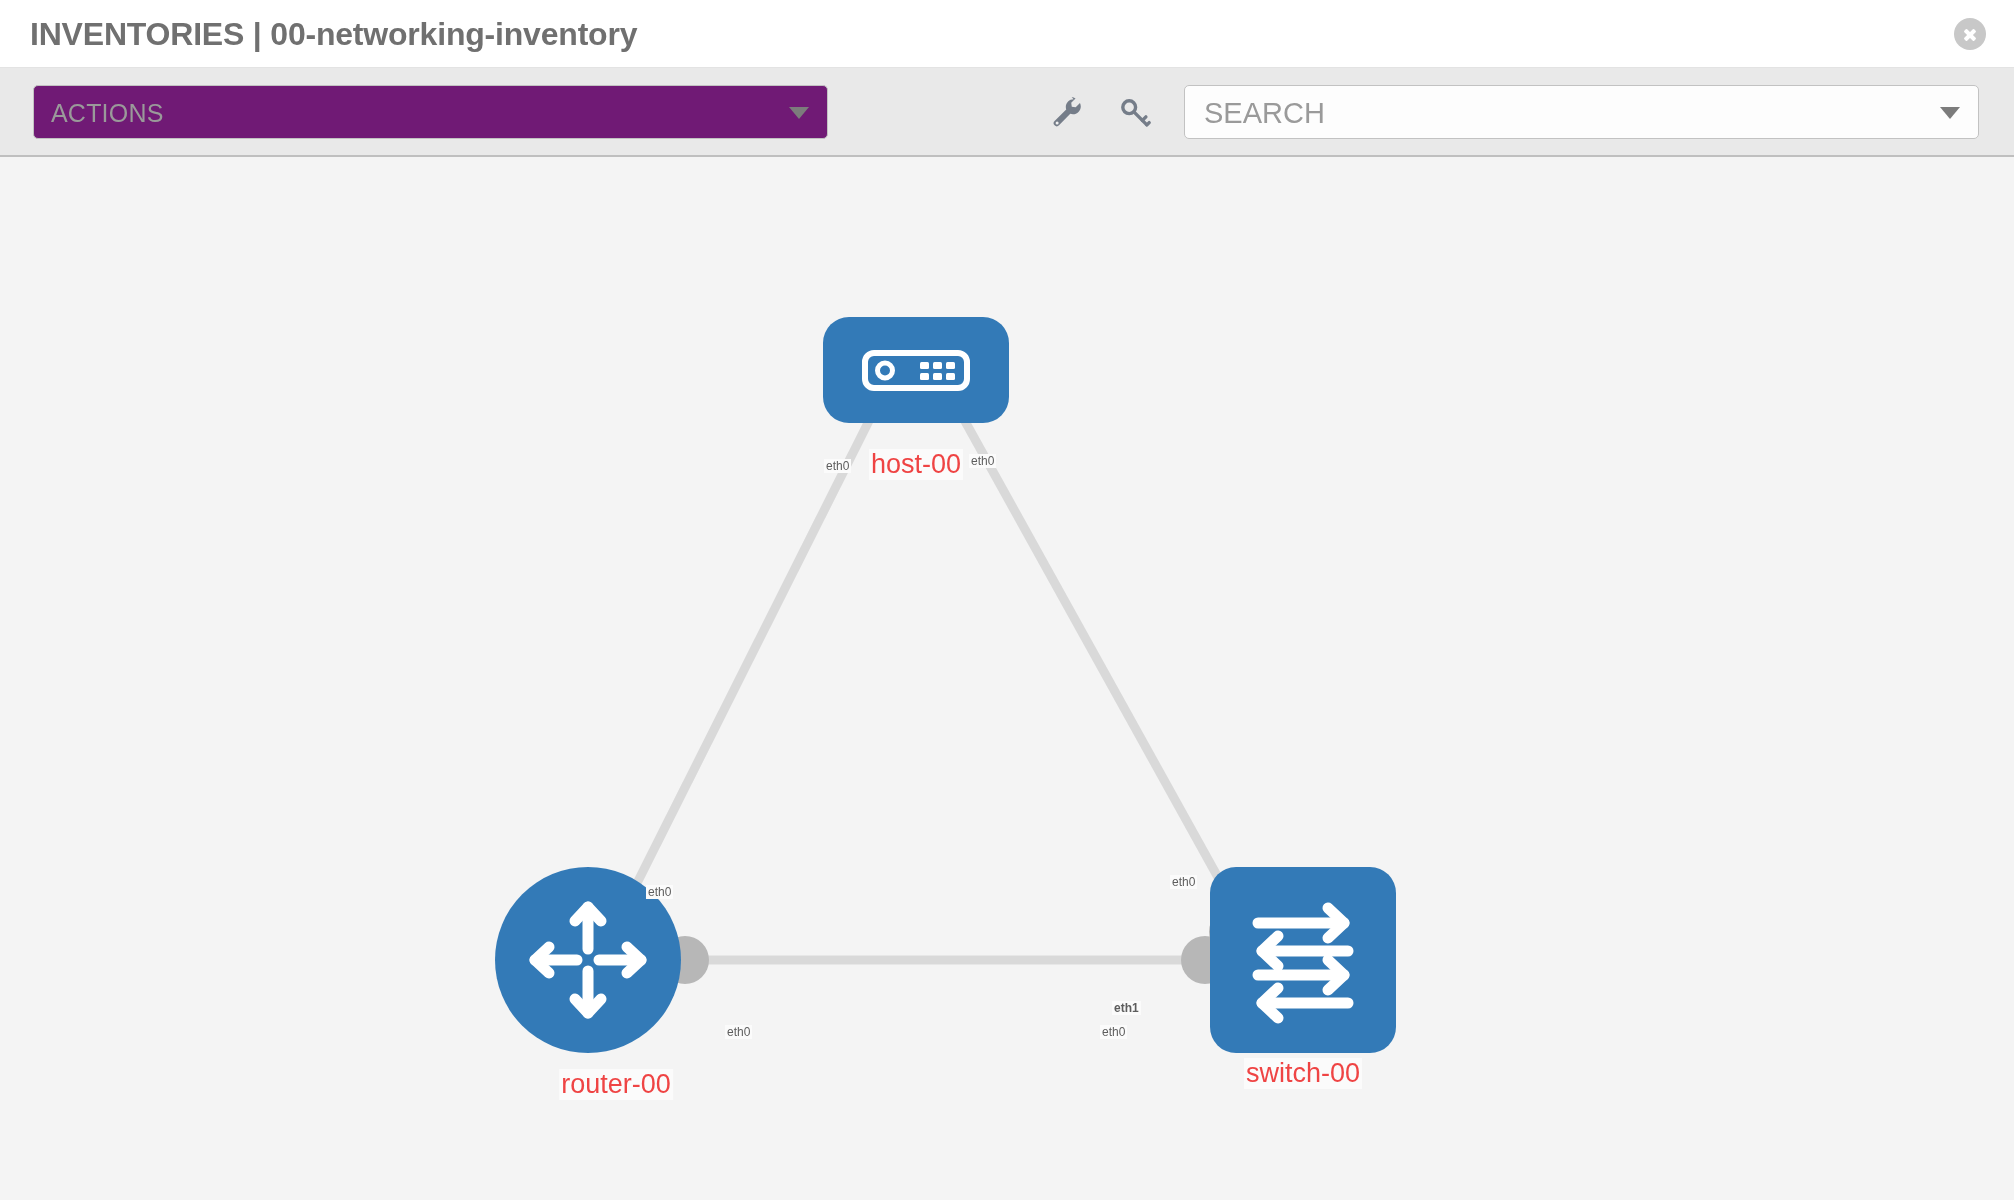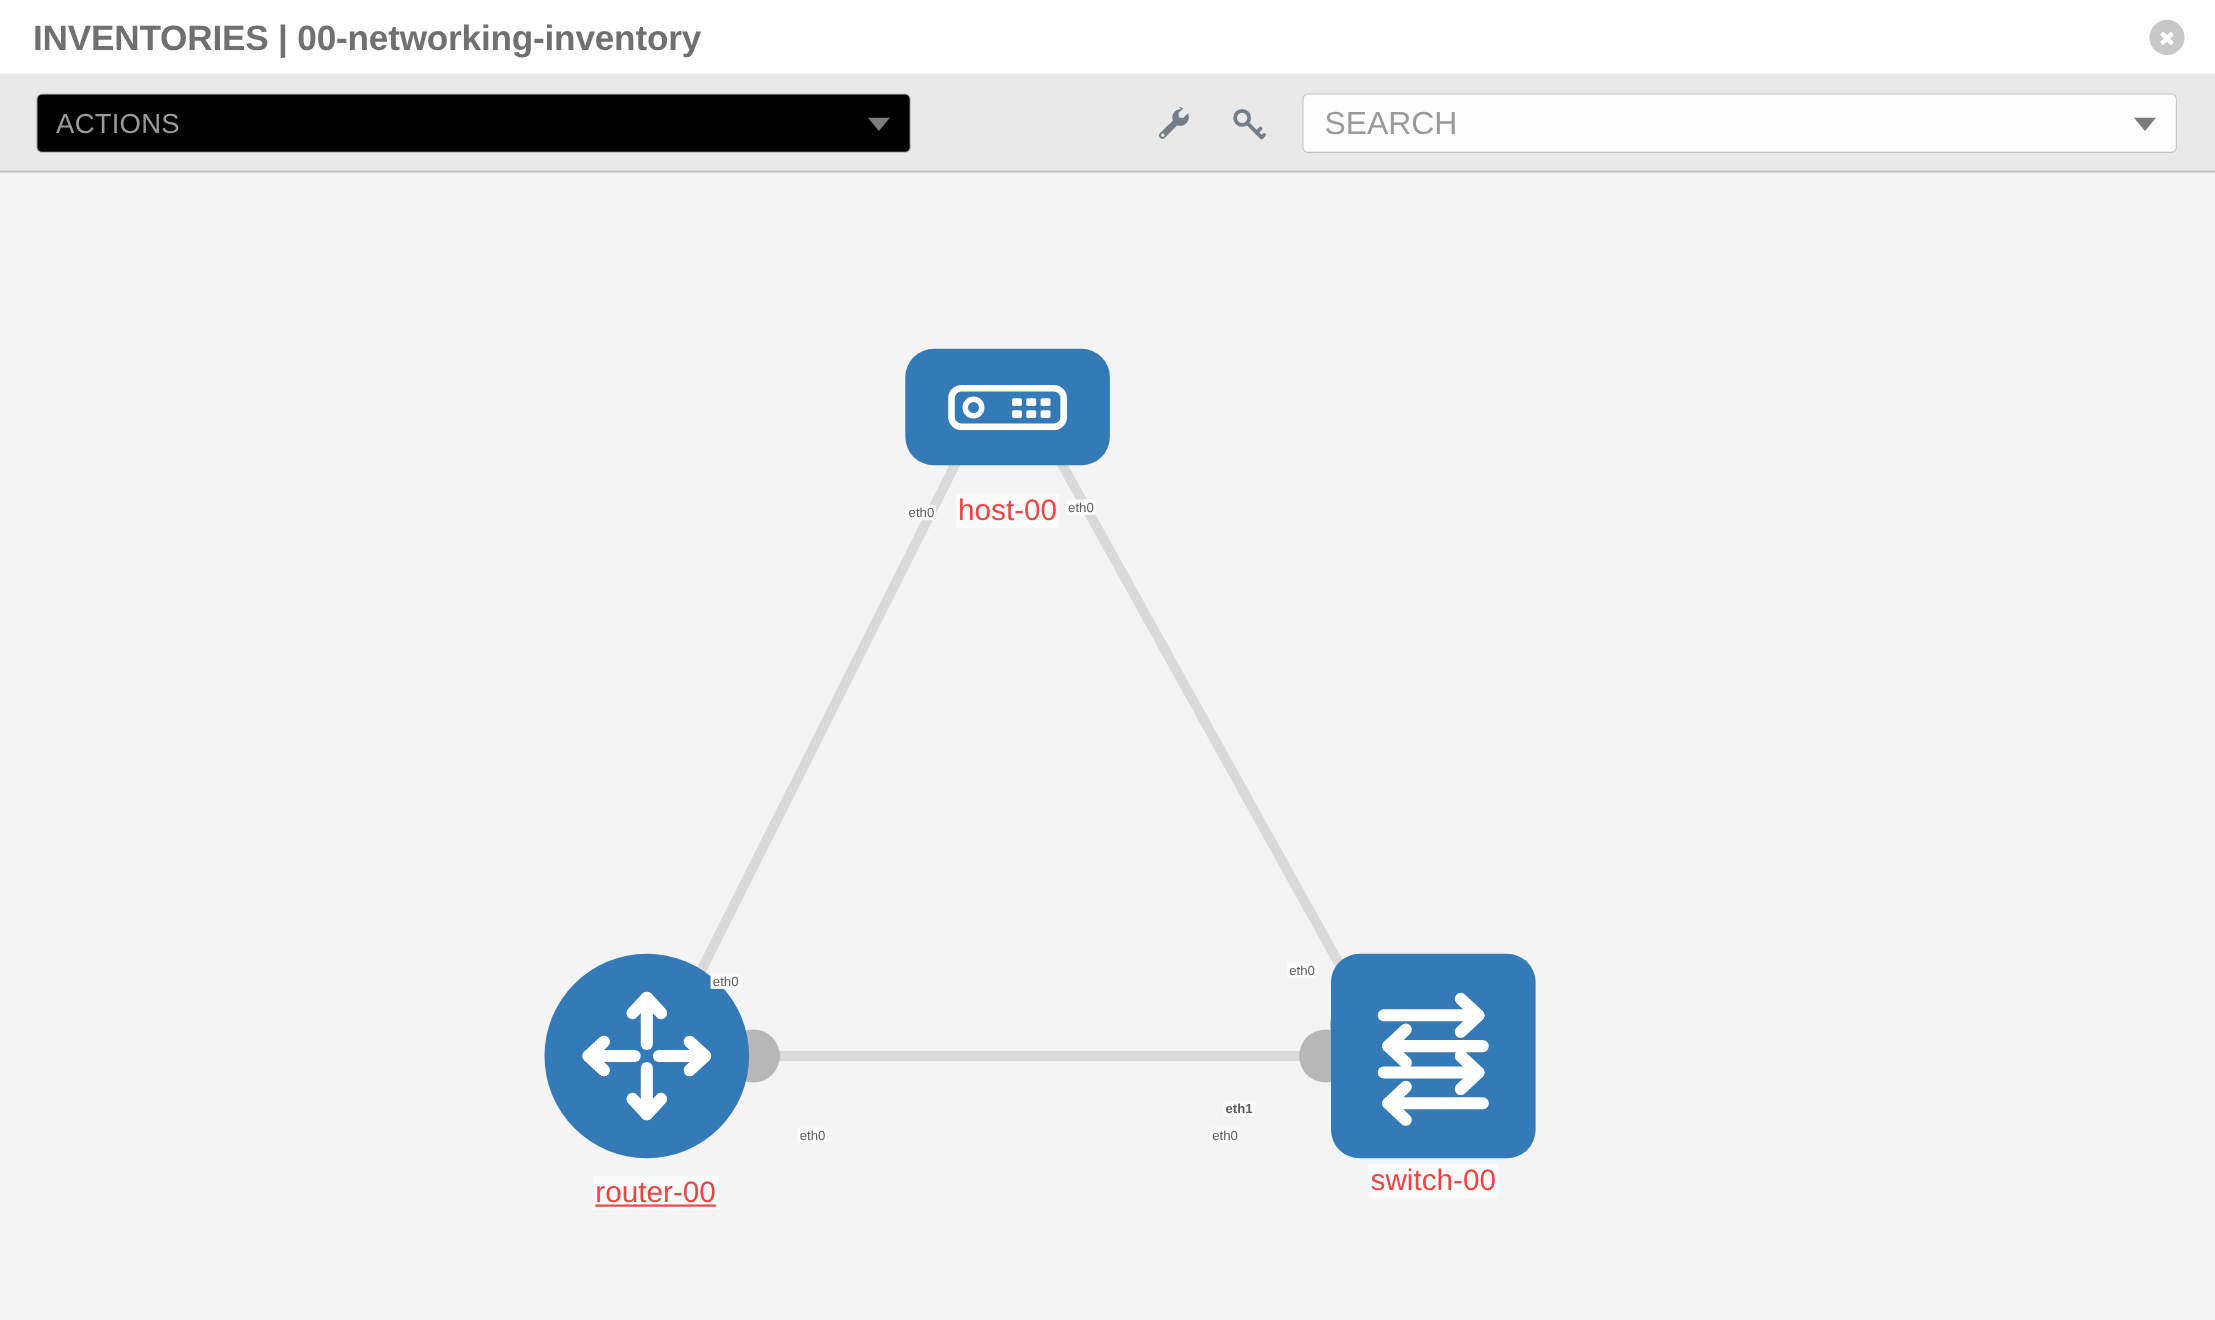--- a/index.html
+++ b/index.html
@@ -74,21 +74,21 @@
     background: #e9e9e9;
     border-bottom: 2px solid #bfbfbf;
     box-sizing: border-box;
   }
   .actions-select {
     position: absolute;
     left: 33px;
     top: 17px;
     width: 795px;
     height: 54px;
-    background: #000000;
+    background: #701a75;
     border: 1px solid #c2c2c2;
     border-radius: 5px;
     box-sizing: border-box;
     cursor: pointer;
   }
   .actions-select .sel-label {
     position: absolute;
     left: 17px;
     top: 13px;
     font-size: 25px;
@@ -289,21 +289,21 @@
           <path d="M80 54 L93 40 L106 54"></path>
         <path d="M93 146 V104"></path>
           <path d="M80 132 L93 146 L106 132"></path>
         <path d="M40 93 H82"></path>
           <path d="M54 80 L40 93 L54 106"></path>
         <path d="M146 93 H104"></path>
           <path d="M132 80 L146 93 L132 106"></path>
       </g>
     </svg>
   </div>
-  <div class="node-label" style="left:596px; top:912px;text-decoration:underline;">router-00</div>
+  <div class="node-label" style="left:616px; top:912px;">router-00</div>
 
   <div class="node node-switch" style="left:1210px; top:710px; width:186px; height:186px;">
     <div class="node-shape"></div>
     <svg class="node-glyph" width="186" height="186" viewBox="0 0 186 186">
       <g fill="none" stroke="#ffffff" stroke-width="11" stroke-linecap="round" stroke-linejoin="round">
         <path d="M48 56 H134"></path>
           <path d="M118 41 L134 56 L118 71"></path>
         <path d="M138 84 H52"></path>
           <path d="M68 69 L52 84 L68 99"></path>
         <path d="M48 108 H134"></path>

